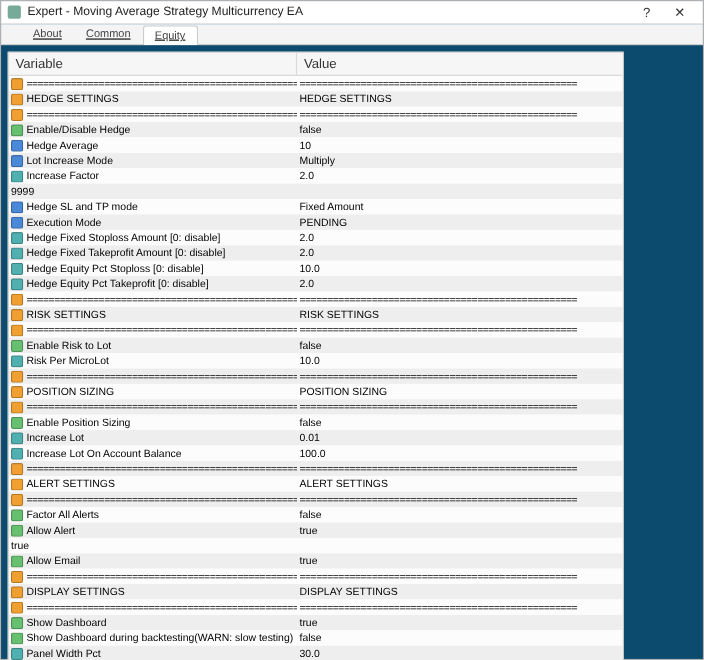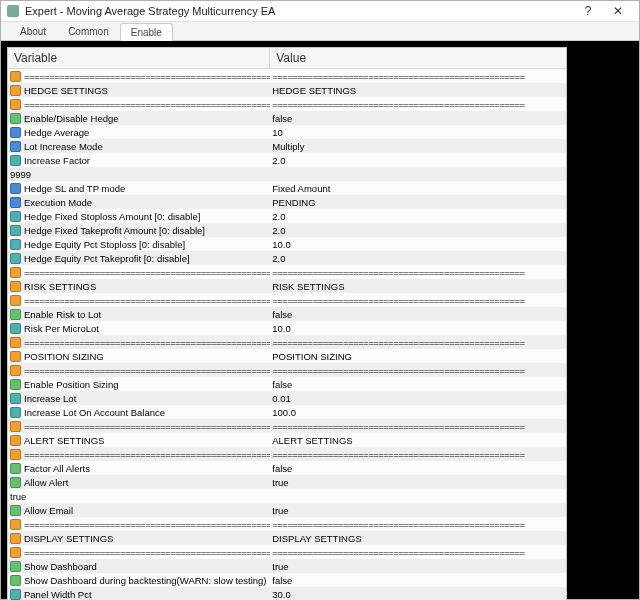--- a/index.html
+++ b/index.html
@@ -1,22 +1,22 @@
 <!DOCTYPE html>
 <html><head>
 <meta charset="utf-8">
 <style>
 * { box-sizing: border-box; margin: 0; padding: 0; }
 body { font-family: "Segoe UI", Tahoma, sans-serif; font-size: 10px; background: #f0f0f0; width: 640px; height: 600px; overflow: hidden; }
-.window { width: 640px; height: 600px; background: #000000; border: 1px solid #b0b0b0; display: flex; flex-direction: column; }
+.window { width: 640px; height: 600px; background: #0c4a6e; border: 1px solid #b0b0b0; display: flex; flex-direction: column; }
 .titlebar { height: 22px; background: #fff; display: flex; align-items: center; padding: 0 6px; border-bottom: 1px solid #e0e0e0; }
 .titlebar .ico { width: 12px; height: 12px; background: #7a9; margin-right: 6px; border-radius: 2px; }
 .titlebar .title { flex: 1; font-size: 11px; color: #222; }
 .titlebar .tb-btn { width: 30px; height: 20px; display: flex; align-items: center; justify-content: center; font-size: 12px; color: #333; cursor: pointer; }
-.tabs { height: 22px; display: flex; align-items: flex-end; padding-left: 8px; border-bottom: 1px solid #ccc; background: #f4f4f4; }
+.tabs { height: 22px; display: flex; align-items: flex-end; padding-left: 18px; border-bottom: 1px solid #ccc; background: #f4f4f4; text-decoration: underline; }
 .tab { padding: 3px 10px; font-size: 10px; border: 1px solid transparent; border-bottom: none; color: #444; cursor: pointer; }
 .tab.active { background: #fff; border-color: #ccc; border-radius: 3px 3px 0 0; position: relative; top: 1px; }
 .content { flex: 1; display: flex; padding: 6px; gap: 6px; }
 .grid-wrap { flex: 1; border: 1px solid #c8c8c8; background: #fff; display: flex; flex-direction: column; }
 .grid-head { display: flex; background: #f6f6f6; border-bottom: 1px solid #d8d8d8; font-size: 12px; color: #333; }
 .grid-head .col1 { width: 47%; padding: 3px 6px; border-right: 1px solid #d8d8d8; }
 .grid-head .col2 { flex: 1; padding: 3px 6px; }
 .grid-body { flex: 1; overflow-y: auto; }
 .row { display: flex; height: 14px; align-items: center; font-size: 9.5px; }
 .row:nth-child(even) { background: #eeeeee; }
@@ -35,21 +35,21 @@
 <div class="window">
   <div class="titlebar">
     <span class="ico"></span>
     <span class="title">Expert - Moving Average Strategy Multicurrency EA</span>
     <span class="tb-btn">?</span>
     <span class="tb-btn">✕</span>
   </div>
   <div class="tabs">
     <div class="tab">About</div>
     <div class="tab">Common</div>
-    <div class="tab active">Enable</div>
+    <div class="tab active">Equity</div>
   </div>
   <div class="content">
     <div class="grid-wrap">
       <div class="grid-head">
         <div class="col1">Variable</div>
         <div class="col2">Value</div>
       </div>
       <div class="grid-body" id="grid-body">
           <div class="row">
             <div class="c1">

